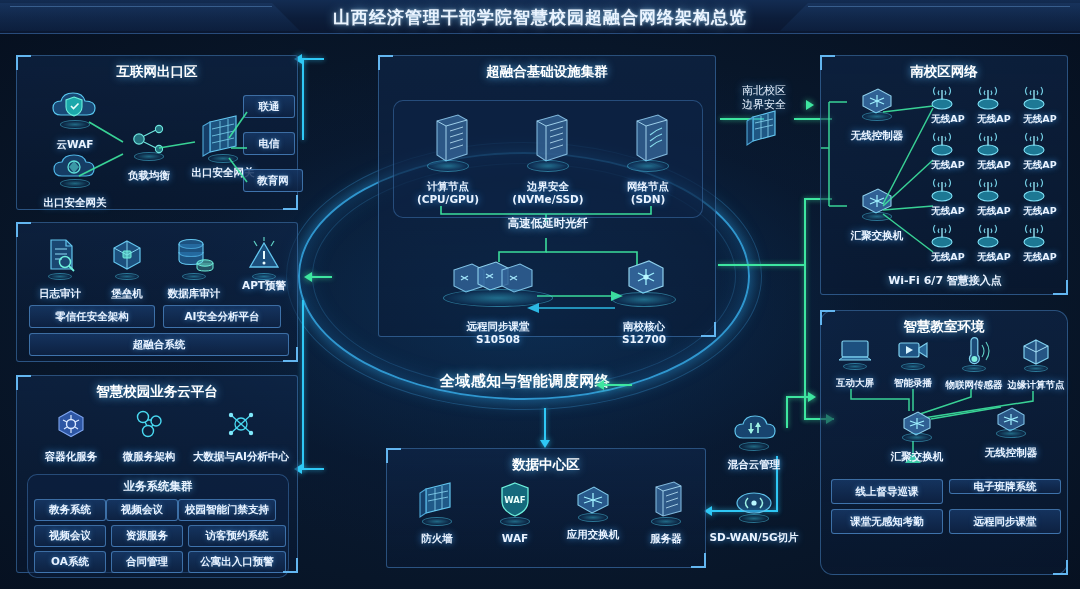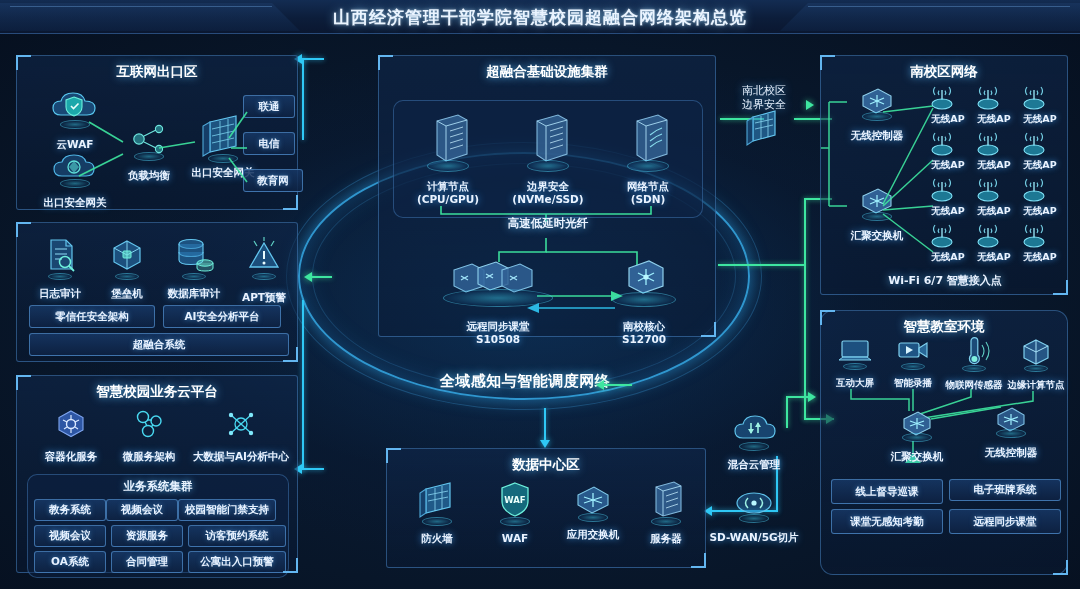--- a/index.html
+++ b/index.html
@@ -259,21 +259,21 @@
           <line x1="21" y1="16" x2="21" y2="24" stroke="#eafdff" stroke-width="2"></line>
           <circle cx="21" cy="28" r="1.5" fill="#eafdff"></circle>
           <g stroke="#6ef0dc" stroke-width="1.2" opacity=".85">
             <line x1="11" y1="6" x2="14" y2="11"></line>
               <line x1="31" y1="6" x2="28" y2="11"></line>
               <line x1="21" y1="2" x2="21" y2="6"></line>
           </g>
         </svg>
         <div class="base xs"></div>
       </div>
-      <div class="cap" style="margin-top:12px;">APT预警</div>
+      <div class="cap" style="margin-top:0;">APT预警</div>
     </div>
 
     <div class="chip" style="position:absolute;left:12px;top:82px;width:126px;height:23px;">零信任安全架构</div>
     <div class="chip" style="position:absolute;left:146px;top:82px;width:118px;height:23px;">AI安全分析平台</div>
     <div class="chip" style="position:absolute;left:12px;top:110px;width:260px;height:23px;">超融合系统</div>
   </div>
 
   <div class="panel" style="left:16px;top:375px;width:282px;height:198px;">
     <div class="panel-title">智慧校园业务云平台</div>
 
@@ -722,21 +722,21 @@
               <line x1="15" y1="14" x2="29" y2="19"></line>
               <line x1="29" y1="14" x2="15" y2="19"></line>
           </g>
         </svg>
         <div class="base sm"></div>
       </div>
       <div class="cap" style="margin-top:9px;">无线控制器</div>
     </div>
 
     <div class="chip" style="position:absolute;left:10px;top:168px;width:112px;height:25px;">线上督导巡课</div>
-    <div class="chip" style="position:absolute;left:128px;top:168px;width:112px;height:22px;">电子班牌系统</div>
+    <div class="chip" style="position:absolute;left:128px;top:168px;width:112px;height:15px;">电子班牌系统</div>
     <div class="chip" style="position:absolute;left:10px;top:198px;width:112px;height:25px;">课堂无感知考勤</div>
     <div class="chip" style="position:absolute;left:128px;top:198px;width:112px;height:25px;">远程同步课堂</div>
   </div>
 
   <div class="panel" style="left:386px;top:448px;width:320px;height:120px;">
     <div class="panel-title">数据中心区</div>
 
     <div class="node" style="left:14px;top:30px;width:72px;">
       <div class="glyph">
         <svg width="46" height="42" viewBox="0 0 46 42">

